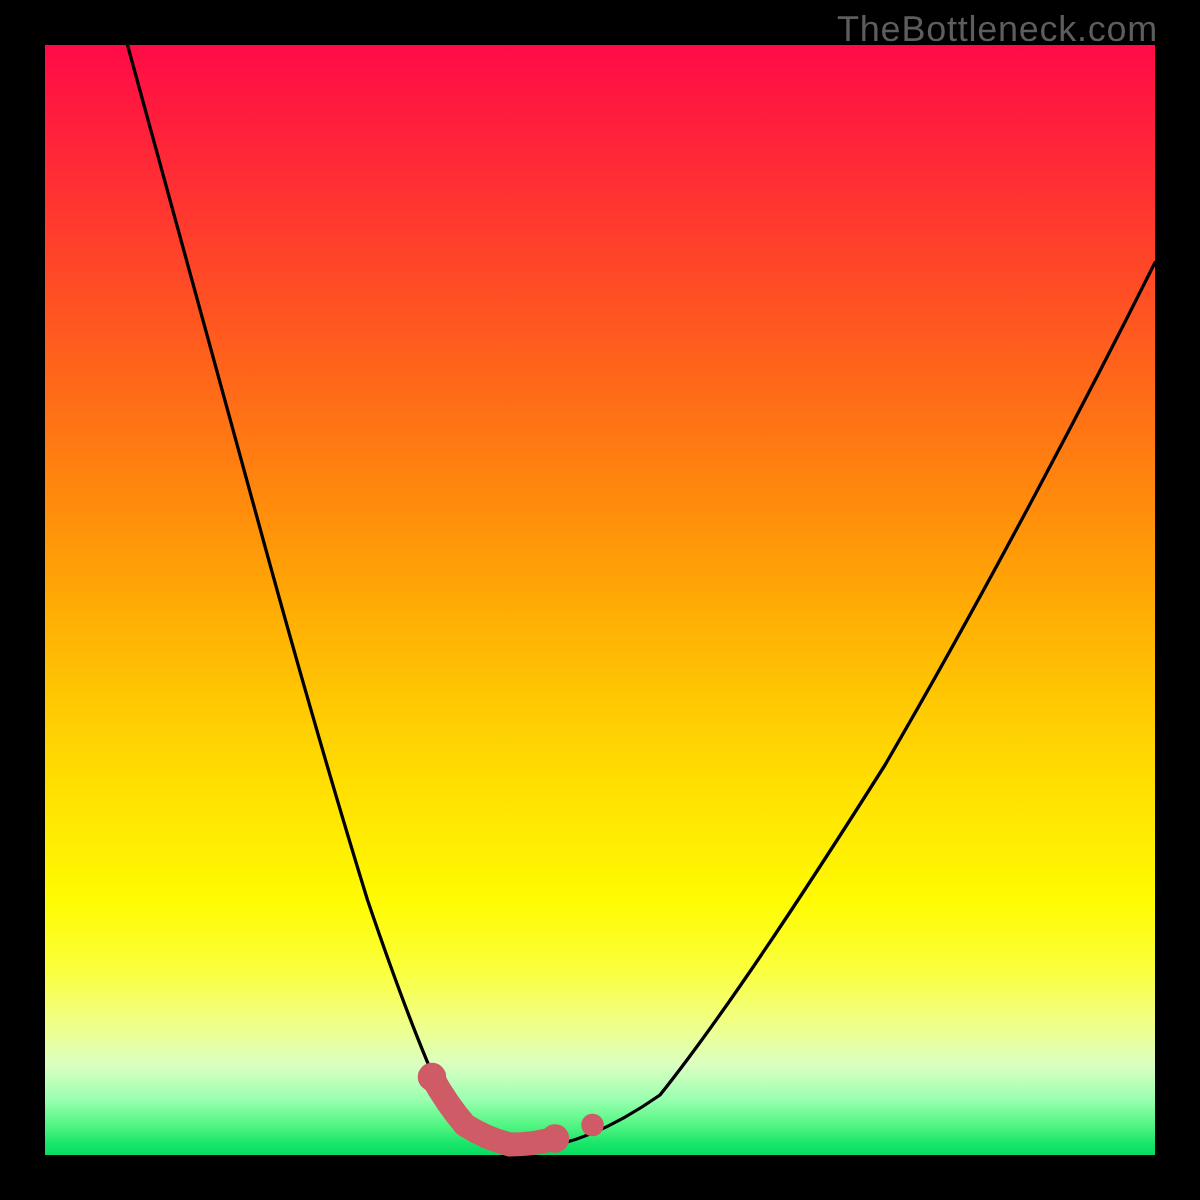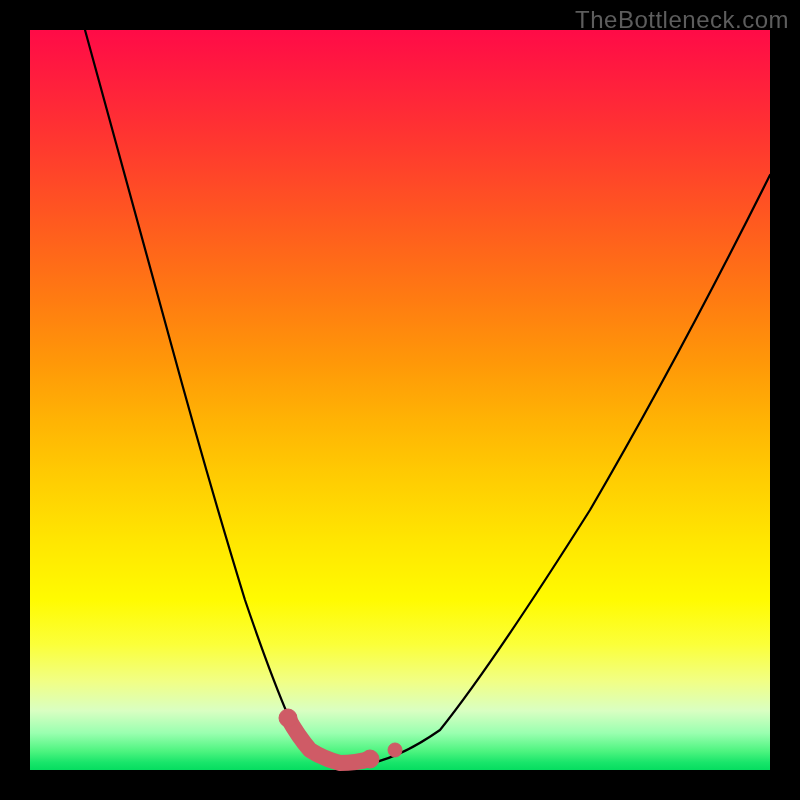--- a/index.html
+++ b/index.html
@@ -6,21 +6,21 @@
   html, body { width: 800px; height: 800px; overflow: hidden; background: #000; }
   .frame {
     position: relative;
     width: 800px;
     height: 800px;
     background: #000;
   }
   .watermark {
     position: absolute;
     top: 6px;
-    right: 11px;
+    right: 28px;
     font-family: Arial, Helvetica, sans-serif;
     font-size: 24px;
     font-weight: 500;
     letter-spacing: 0.5px;
     color: #5d5d5d;
     z-index: 10;
   }
   .plot {
     position: absolute;
     left: 30px;

